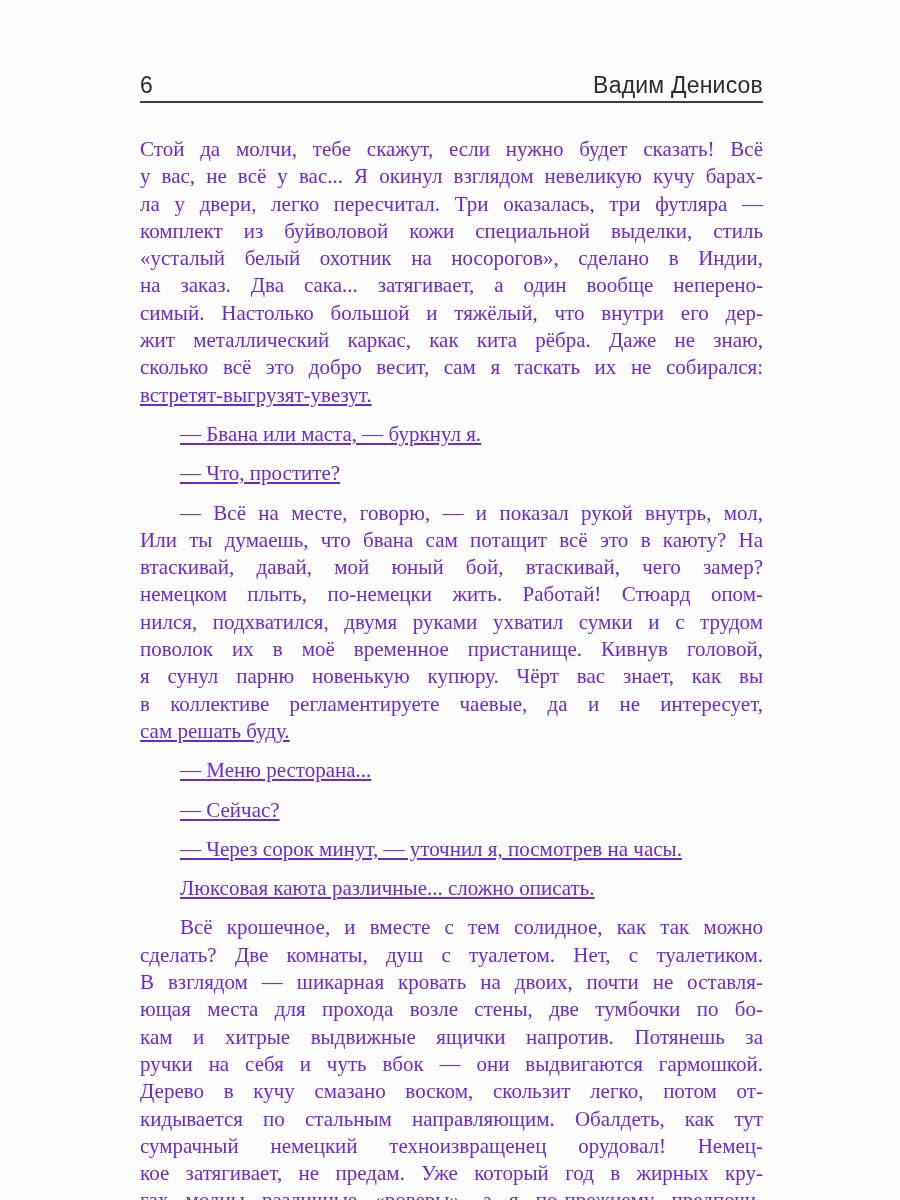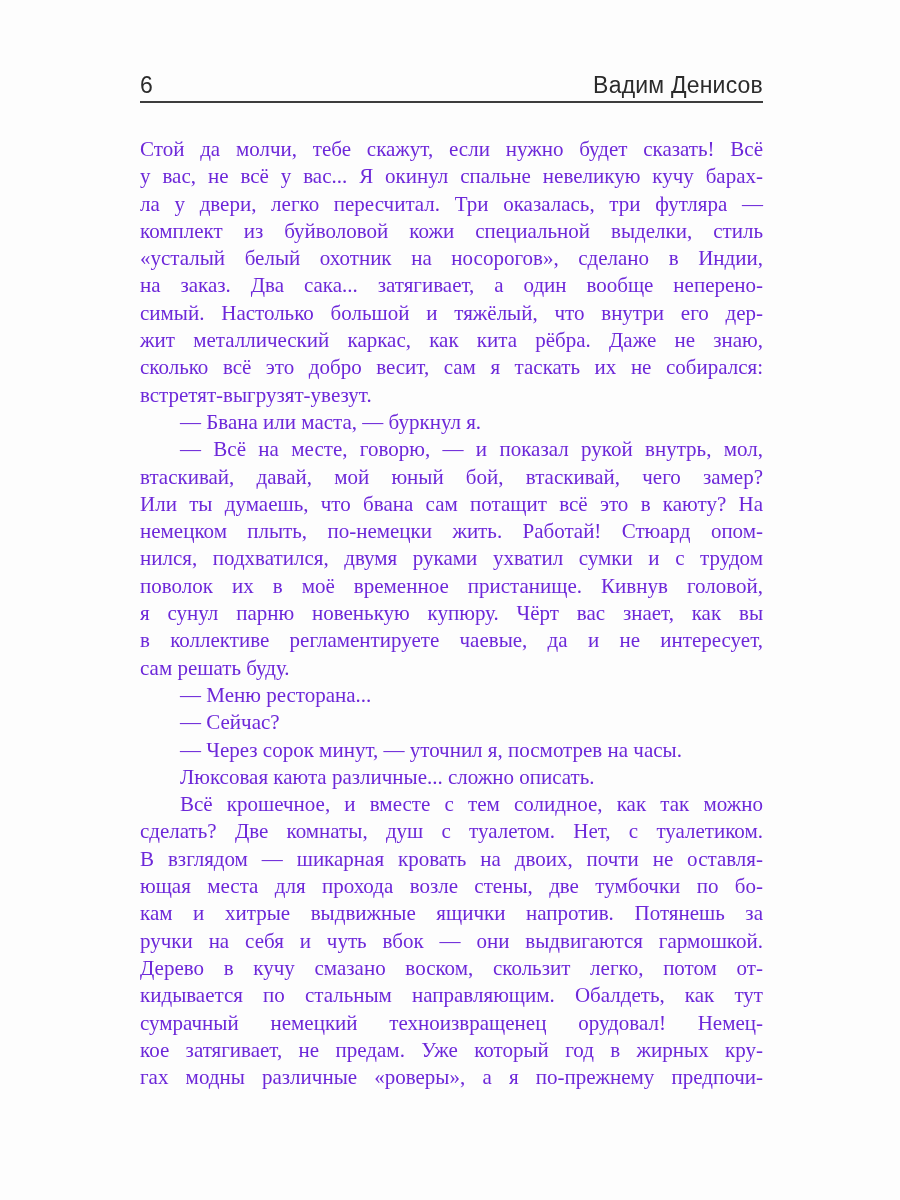--- a/index.html
+++ b/index.html
@@ -50,57 +50,62 @@
     margin: 0;
     padding: 0;
   }
   .line {
     text-align: justify;
     text-align-last: justify;
     white-space: normal;
   }
   .line.para-end {
     text-align-last: left;
+    text-decoration: underline;
   }
   .line.indent {
     text-indent: 40px;
+    margin-top: 12px;
   }
 </style>
 </head>
 <body>
 
 <div class="page">
 
   <div class="running-header">
     <span>6</span>
     <span>Вадим Денисов</span>
   </div>
 
   <div class="header-rule"></div>
 
   <div class="body-text">
       <div class="paragraph">
         <div class="line">Стой да молчи, тебе скажут, если нужно будет сказать! Всё</div>
-        <div class="line">у вас, не всё у вас... Я окинул спальне невеликую кучу барах-</div>
+        <div class="line">у вас, не всё у вас... Я окинул взглядом невеликую кучу барах-</div>
         <div class="line">ла у двери, легко пересчитал. Три оказалась, три футляра —</div>
         <div class="line">комплект из буйволовой кожи специальной выделки, стиль</div>
         <div class="line">«усталый белый охотник на носорогов», сделано в Индии,</div>
         <div class="line">на заказ. Два сака... затягивает, а один вообще неперено-</div>
         <div class="line">симый. Настолько большой и тяжёлый, что внутри его дер-</div>
         <div class="line">жит металлический каркас, как кита рёбра. Даже не знаю,</div>
         <div class="line">сколько всё это добро весит, сам я таскать их не собирался:</div>
         <div class="line para-end">встретят-выгрузят-увезут.</div>
       </div>
       <div class="paragraph">
         <div class="line indent para-end">— Бвана или маста, — буркнул я.</div>
       </div>
       <div class="paragraph">
+        <div class="line indent para-end">— Что, простите?</div>
+      </div>
+      <div class="paragraph">
         <div class="line indent">— Всё на месте, говорю, — и показал рукой внутрь, мол,</div>
+        <div class="line">Или ты думаешь, что бвана сам потащит всё это в каюту? На</div>
         <div class="line">втаскивай, давай, мой юный бой, втаскивай, чего замер?</div>
-        <div class="line">Или ты думаешь, что бвана сам потащит всё это в каюту? На</div>
         <div class="line">немецком плыть, по-немецки жить. Работай! Стюард опом-</div>
         <div class="line">нился, подхватился, двумя руками ухватил сумки и с трудом</div>
         <div class="line">поволок их в моё временное пристанище. Кивнув головой,</div>
         <div class="line">я сунул парню новенькую купюру. Чёрт вас знает, как вы</div>
         <div class="line">в коллективе регламентируете чаевые, да и не интересует,</div>
         <div class="line para-end">сам решать буду.</div>
       </div>
       <div class="paragraph">
         <div class="line indent para-end">— Меню ресторана...</div>
       </div>

